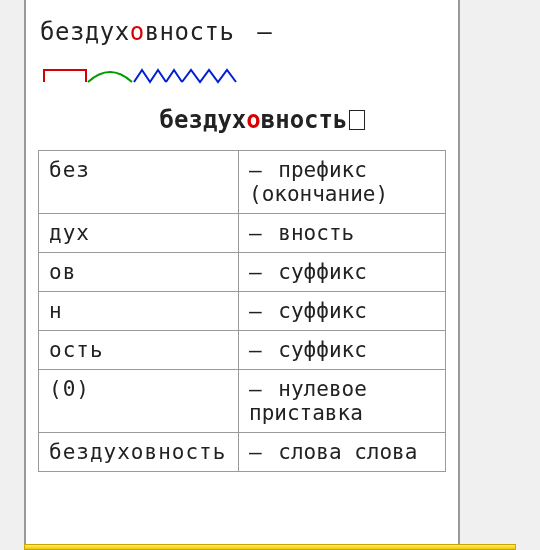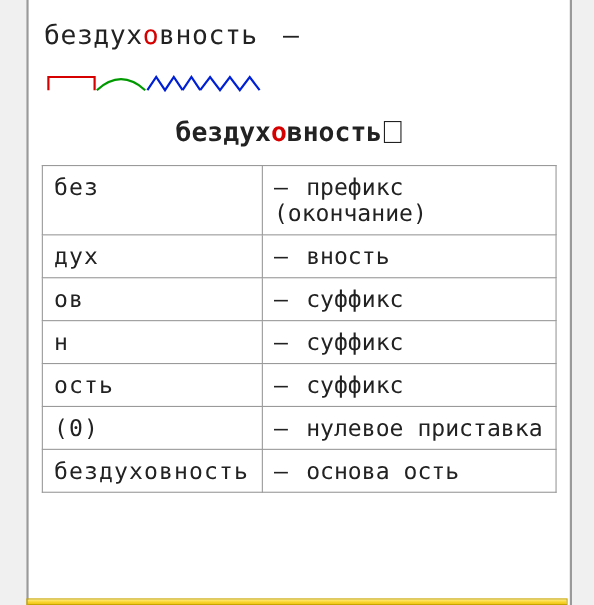--- a/index.html
+++ b/index.html
@@ -11,21 +11,21 @@
     font-size: 21px;
     color: #222;
   }
   .page {
     width: 540px; height: 550px;
     position: relative;
   }
   .main-panel {
     position: absolute;
     left: 24px; top: 0;
-    width: 496px; height: 550px;
+    width: 436px; height: 550px;
     background: #fff;
     border-left: 2px solid #9a9a9a;
     border-right: 2px solid #9a9a9a;
     padding: 12px;
   }
   .headword {
     font-size: 24px;
     margin: 6px 0 18px 2px;
     letter-spacing: 0.5px;
   }
@@ -134,20 +134,20 @@
         <tr>
           <td class="name">ость</td>
           <td class="desc"><span class="dash">—</span> <span>суффикс</span></td>
         </tr>
         <tr>
           <td class="name">(0)</td>
           <td class="desc"><span class="dash">—</span> <span>нулевое приставка</span></td>
         </tr>
         <tr>
           <td class="name">бездуховность</td>
-          <td class="desc"><span class="dash">—</span> <span>основа ость</span></td>
+          <td class="desc"><span class="dash">—</span> <span>слова слова</span></td>
         </tr>
       </tbody>
     </table>
 
   </div>
   <div class="gold-bar"></div>
 </div>
 
 </body></html>

